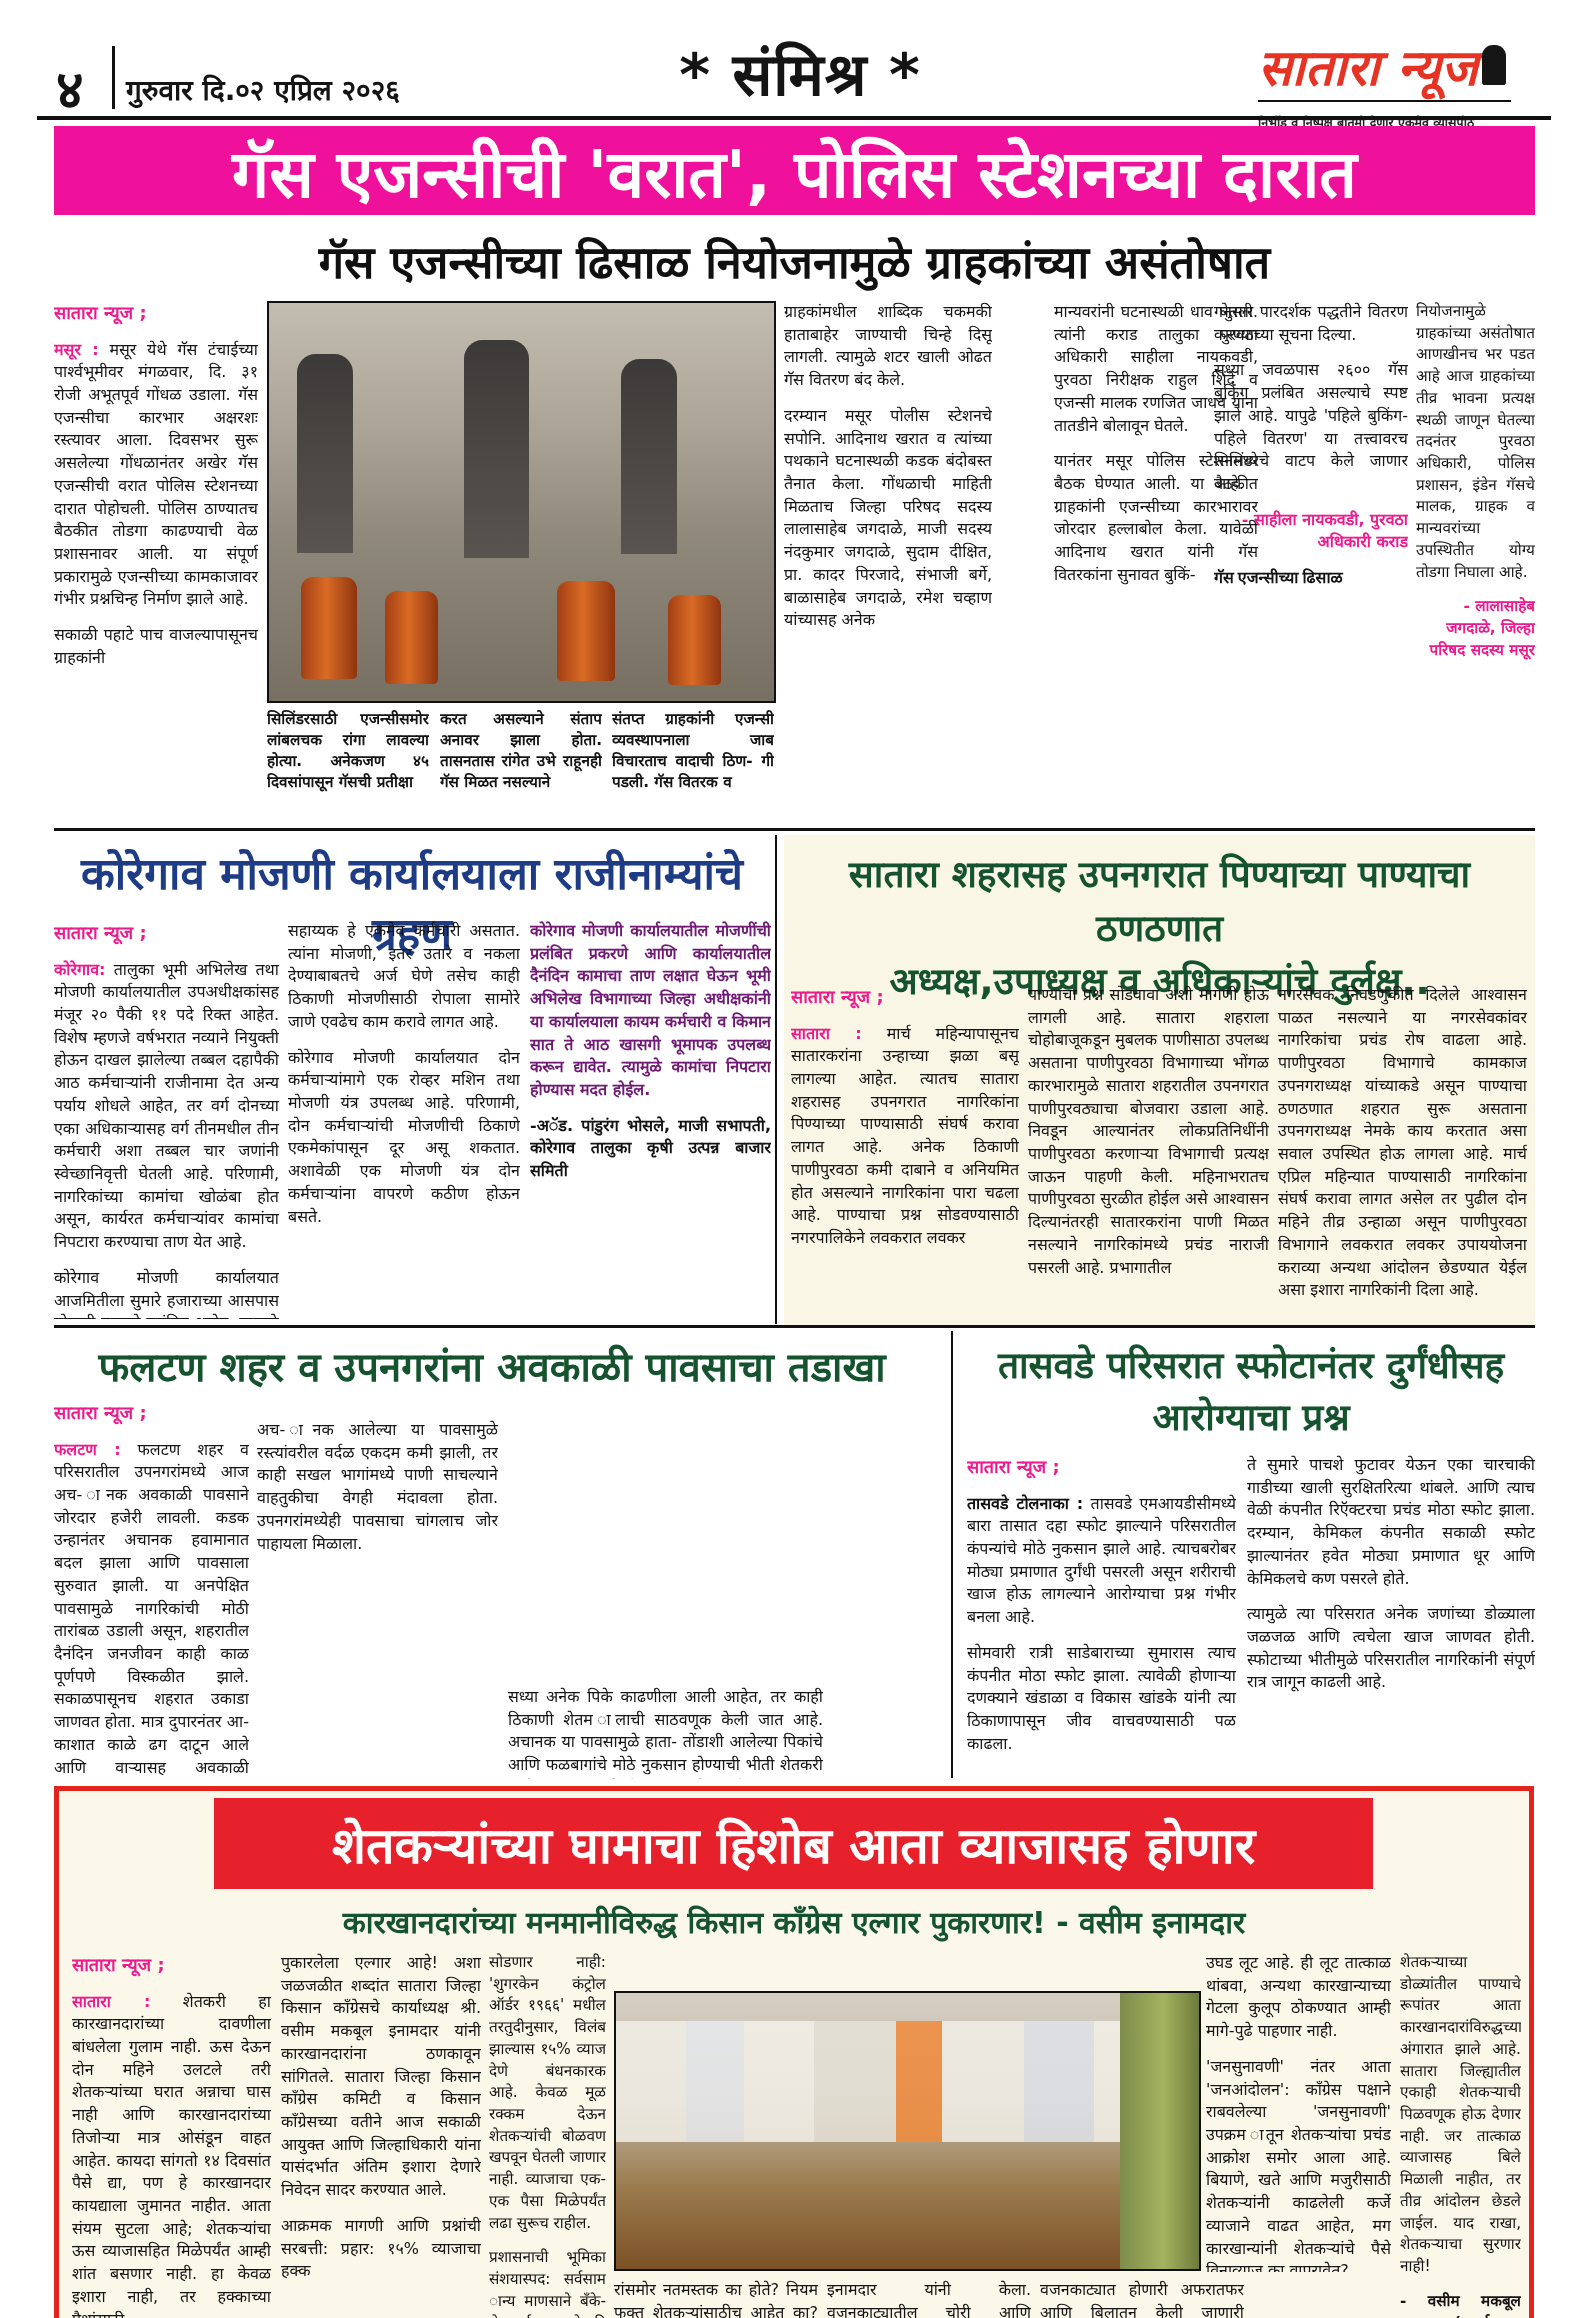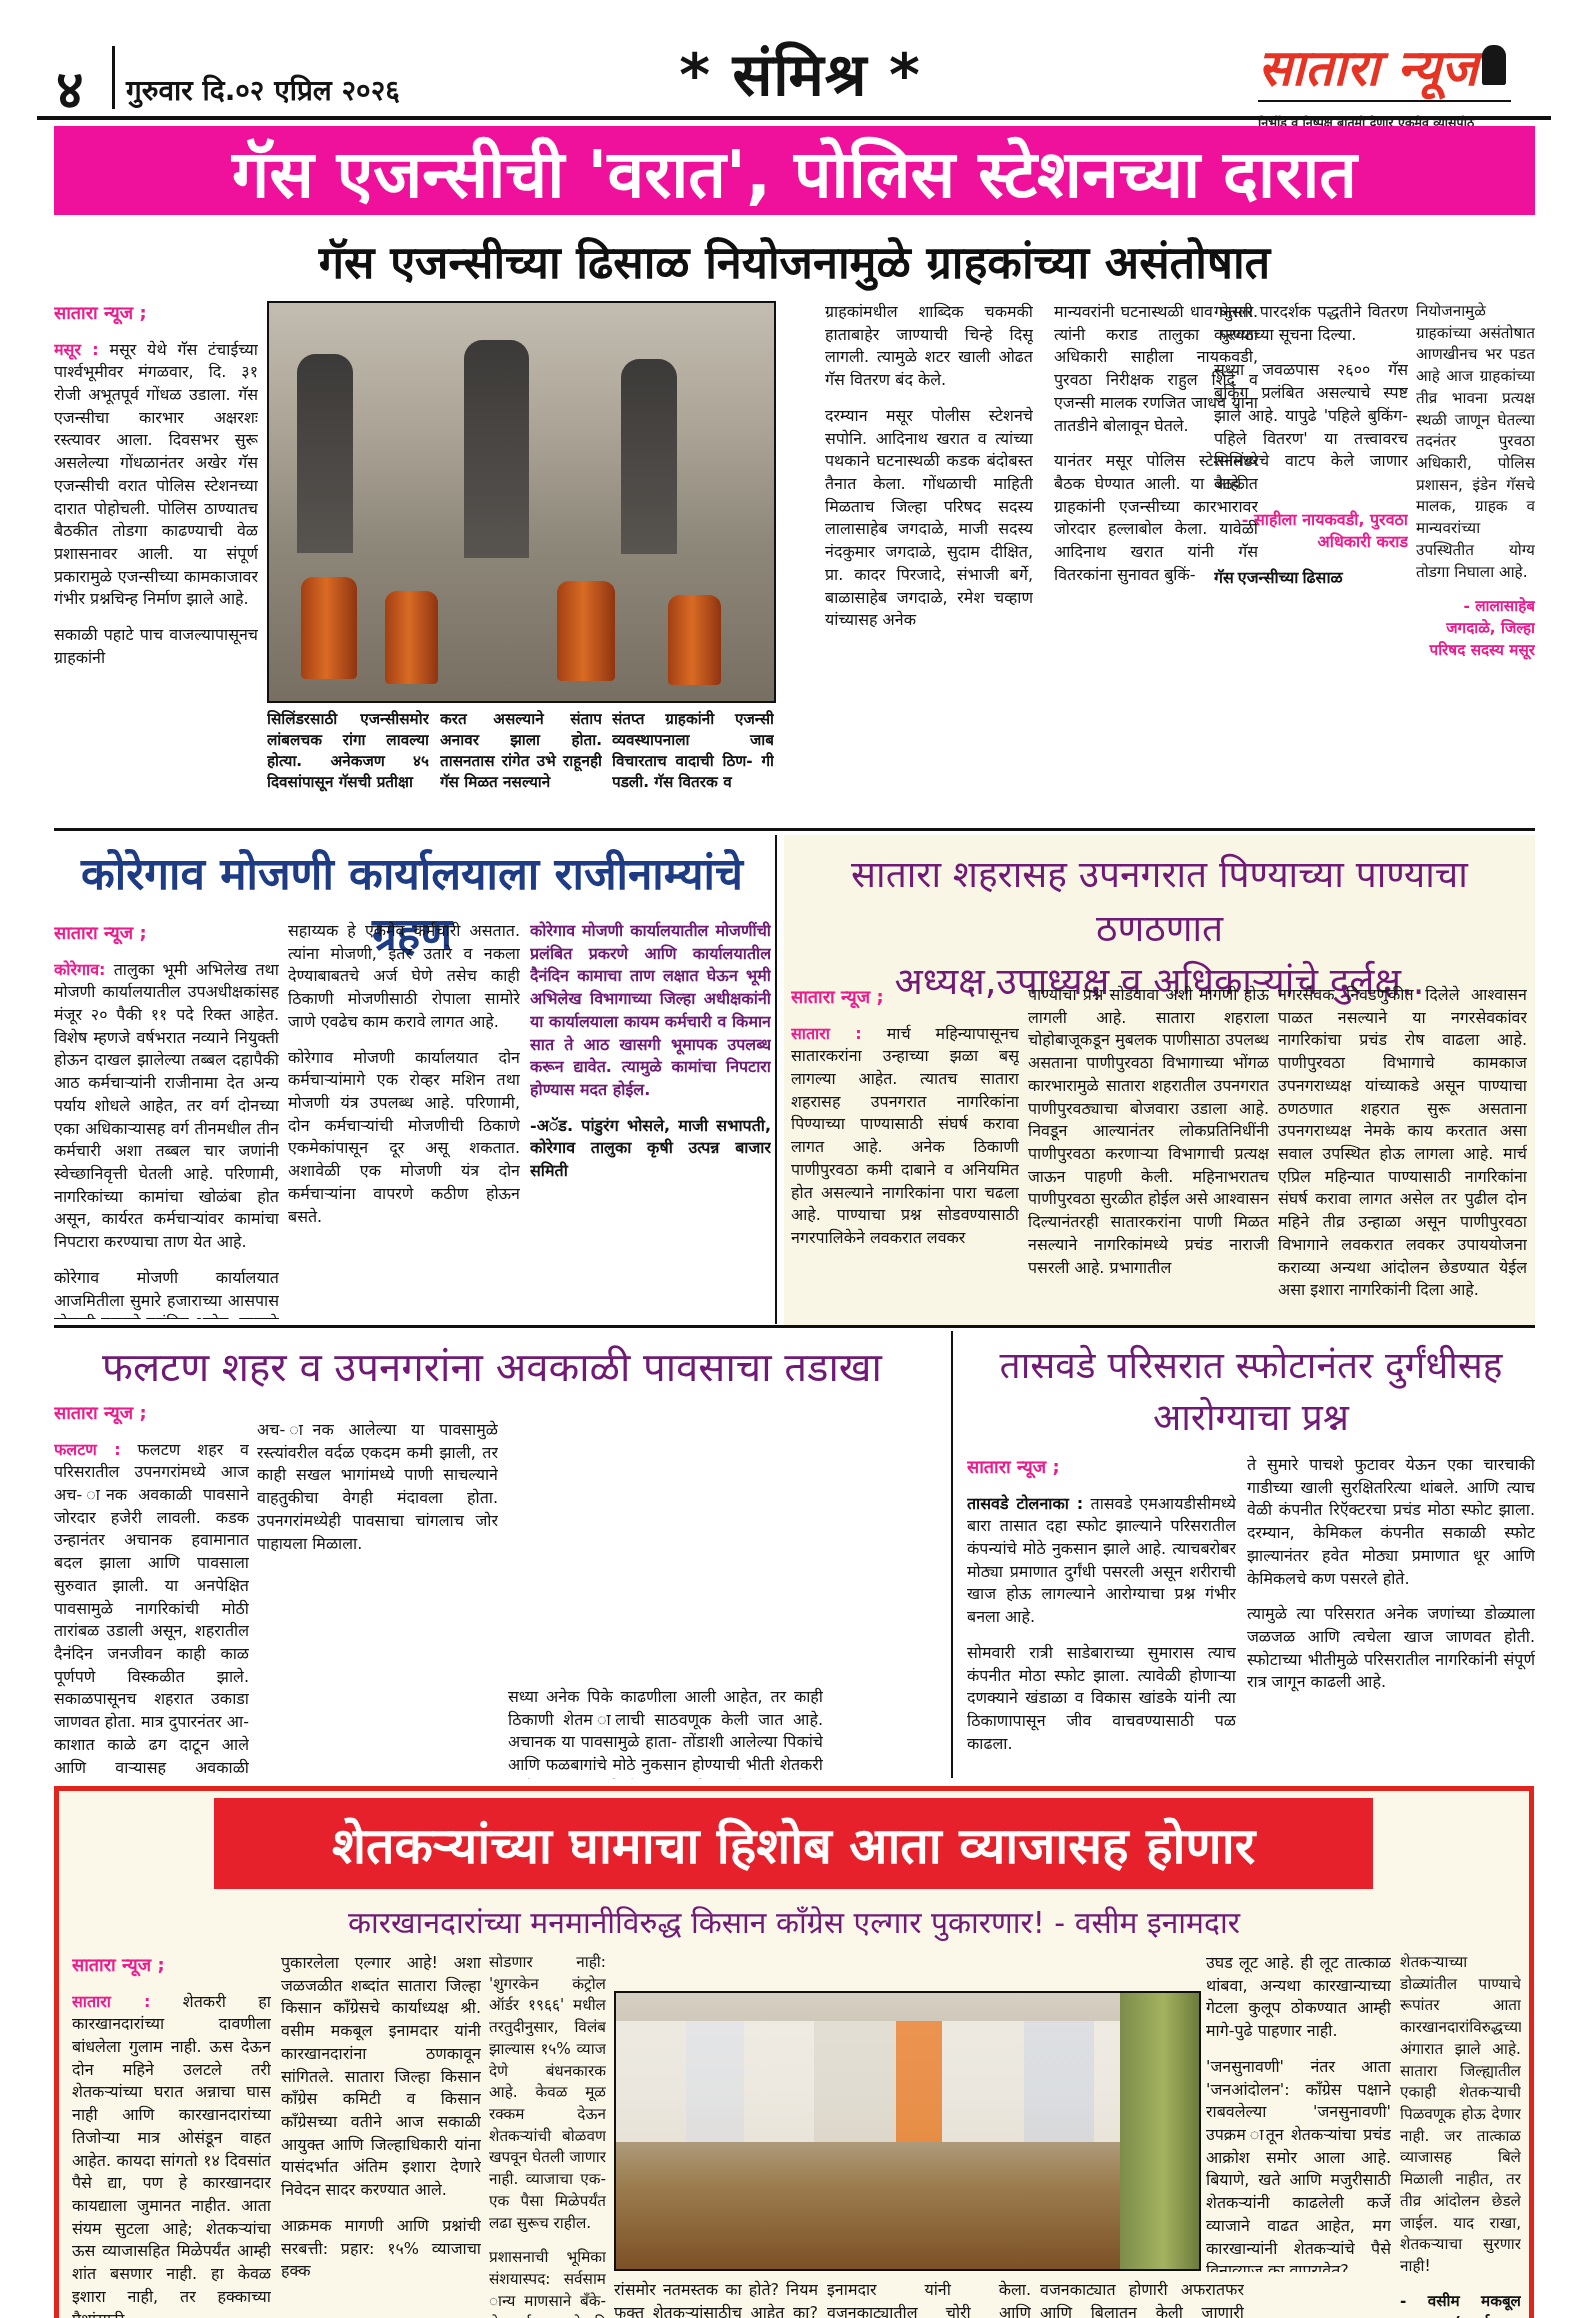--- a/index.html
+++ b/index.html
@@ -14,21 +14,21 @@
   .pagenum{font-size:53px;font-weight:bold;}
   .hdate{font-size:28px;font-weight:bold;}
   .sectitle{font-size:59px;font-weight:bold;letter-spacing:0.9px;padding-left:6px;}
   .logoname{font-size:50px;font-weight:bold;color:#e63323;font-style:italic;}
   .logotag{font-size:12.5px;font-weight:bold;color:#222;border-top:2.8px solid #111;padding-top:12px;}
   
   .pinkbanner{background:#ef109c;color:#fff;font-weight:bold;font-size:66px;
     display:flex;align-items:center;justify-content:center;}
   .subhead1{font-size:45px;font-weight:bold;text-align:center;color:#101010;}
   .headline-navy{color:#1d3c85;font-size:44px;font-weight:bold;text-align:center;}
-  .headline-blk{color:#701a75;font-weight:normal;text-align:center;}
+  .headline-blk{color:#14532d;font-weight:bold;text-align:center;}
   .redbanner{background:#e6212b;color:#fff;font-weight:bold;font-size:50px;
     display:flex;align-items:center;justify-content:center;}
   
   .body-col{font-size:16px;line-height:1.42;text-align:justify;overflow:hidden;}
   .body-col p{margin:0 0 13px 0;}
   .byline{color:#ee1b8e;font-weight:bold;font-size:18px;margin:0 0 2.8px 0;}
   .dl{color:#ee1b8e;font-weight:bold;}
   .dlb{color:#111;font-weight:bold;}
   .attr{color:#ee1b8e;font-weight:bold;text-align:right;}
   .hl{color:#701a75;font-weight:bold;}
@@ -80,21 +80,21 @@
     <div class="fig" style="left:352px;top:56px;width:56px;height:195px;"></div>
     <div class="cyl" style="left:32px;top:274px;width:56px;height:102px;"></div>
     <div class="cyl" style="left:116px;top:288px;width:53px;height:93px;"></div>
     <div class="cyl" style="left:288px;top:278px;width:58px;height:100px;"></div>
     <div class="cyl" style="left:399px;top:292px;width:53px;height:90px;"></div>
   </div>
   <div class="abs caption" style="left:267px;top:709px;width:162px;height:104px;">सिलिंडरसाठी एजन्सीसमोर लांबलचक रांगा लावल्या होत्या. अनेकजण ४५ दिवसांपासून गॅसची प्रतीक्षा</div>
   <div class="abs caption" style="left:440px;top:709px;width:162px;height:104px;">करत असल्याने संताप अनावर झाला होता. तासनतास रांगेत उभे राहूनही गॅस मिळत नसल्याने</div>
   <div class="abs caption" style="left:612px;top:709px;width:162px;height:104px;">संतप्त ग्राहकांनी एजन्सी व्यवस्थापनाला जाब विचारताच वादाची ठिण- गी पडली. गॅस वितरक व</div>
 
-  <div class="abs body-col" style="left:784px;top:301px;width:208px;height:519px;margin-left:41px;">
+  <div class="abs body-col" style="left:784px;top:301px;width:208px;height:519px;">
     <p>ग्राहकांमधील शाब्दिक चकमकी हाताबाहेर जाण्याची चिन्हे दिसू लागली. त्यामुळे शटर खाली ओढत गॅस वितरण बंद केले.</p>
     <p>दरम्यान मसूर पोलीस स्टेशनचे सपोनि. आदिनाथ खरात व त्यांच्या पथकाने घटनास्थळी कडक बंदोबस्त तैनात केला. गोंधळाची माहिती मिळताच जिल्हा परिषद सदस्य लालासाहेब जगदाळे, माजी सदस्य नंदकुमार जगदाळे, सुदाम दीक्षित, प्रा. कादर पिरजादे, संभाजी बर्गे, बाळासाहेब जगदाळे, रमेश चव्हाण यांच्यासह अनेक</p>
   </div>
   <div class="abs body-col" style="left:1054px;top:301px;width:204px;height:519px;">
     <p>मान्यवरांनी घटनास्थळी धाव घेतली. त्यांनी कराड तालुका पुरवठा अधिकारी साहीला नायकवडी, पुरवठा निरीक्षक राहुल शिंदे व एजन्सी मालक रणजित जाधव यांना तातडीने बोलावून घेतले.</p>
     <p>यानंतर मसूर पोलिस स्टेशनमध्ये बैठक घेण्यात आली. या बैठकीत ग्राहकांनी एजन्सीच्या कारभारावर जोरदार हल्लाबोल केला. यावेळी आदिनाथ खरात यांनी गॅस वितरकांना सुनावत बुकिं-</p>
   </div>
   <div class="abs body-col" style="left:1214px;top:301px;width:194px;height:519px;">
     <p>गनुसार पारदर्शक पद्धतीने वितरण करण्याच्या सूचना दिल्या.</p>
     <p>सध्या जवळपास २६०० गॅस बुकिंग प्रलंबित असल्याचे स्पष्ट झाले आहे. यापुढे 'पहिले बुकिंग-पहिले वितरण' या तत्त्वावरच सिलिंडरचे वाटप केले जाणार आहे.</p>

